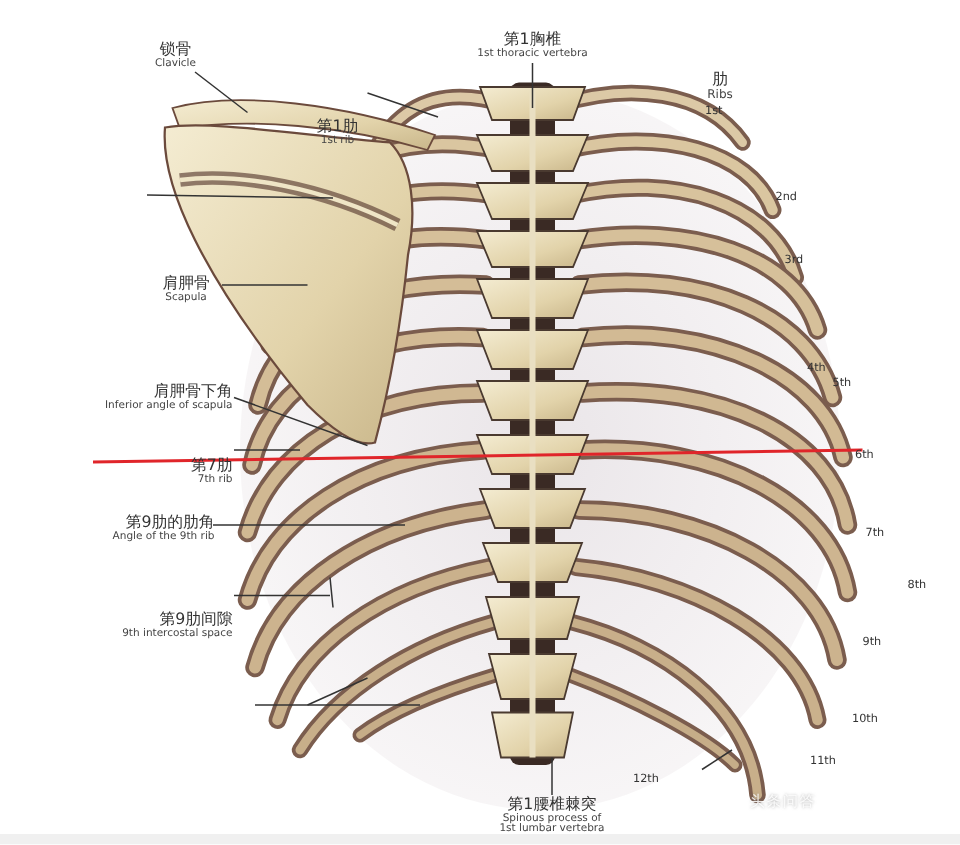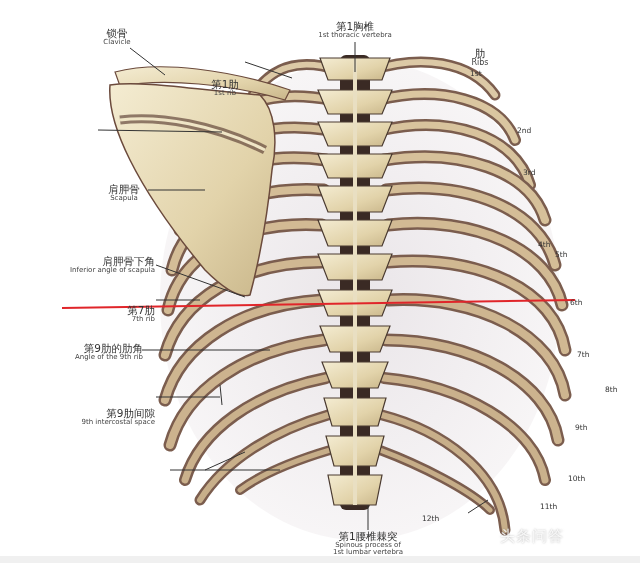--- a/index.html
+++ b/index.html
@@ -3,21 +3,21 @@
 <meta charset="utf-8">
 <style>
   html, body { margin: 0; padding: 0; background: #ffffff; }
   body { width: 640px; height: 563px; position: relative; overflow: hidden; font-family: "DejaVu Sans", "Liberation Sans", sans-serif; }
   #stage { position: absolute; left: 0; top: 0; width: 640px; height: 521px; }
   .lbl { position: absolute; text-align: center; color: #2b2b2b; line-height: 1.05; white-space: nowrap; }
   .lbl .zh { display: block; font-size: 10.5px; color: #333; }
   .lbl .en { display: block; font-size: 7px; color: #444; }
   .lbl.right { text-align: right; }
   .rib-num { position: absolute; font-size: 7.5px; color: #333; white-space: nowrap; }
-  .watermark { position: absolute; left: 500px; top: 527px; font-size: 15px; color: rgba(255,255,255,0.85); letter-spacing: 1px; text-shadow: 0 0 2px rgba(120,120,120,0.6); }
+  .watermark { position: absolute; left: 500px; top: 527px; font-size: 10px; color: rgba(255,255,255,0.85); letter-spacing: 1px; text-shadow: 0 0 2px rgba(120,120,120,0.6); }
   .footer-strip { position: absolute; left: 0; top: 556px; width: 640px; height: 7px; background: #f0f0f0; }
 </style>
 </head>
 <body>
 
 <div id="stage">
   <svg width="640" height="563" viewBox="0 0 640 563">
     <defs>
       <linearGradient id="boneG" x1="0" y1="0" x2="1" y2="1">
         <stop offset="0" stop-color="#f4ecd2"></stop>

